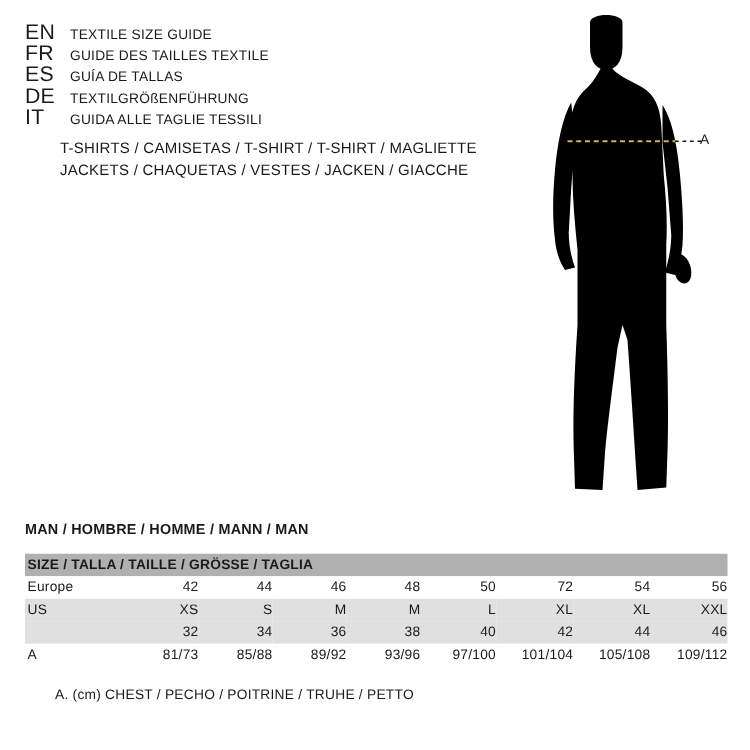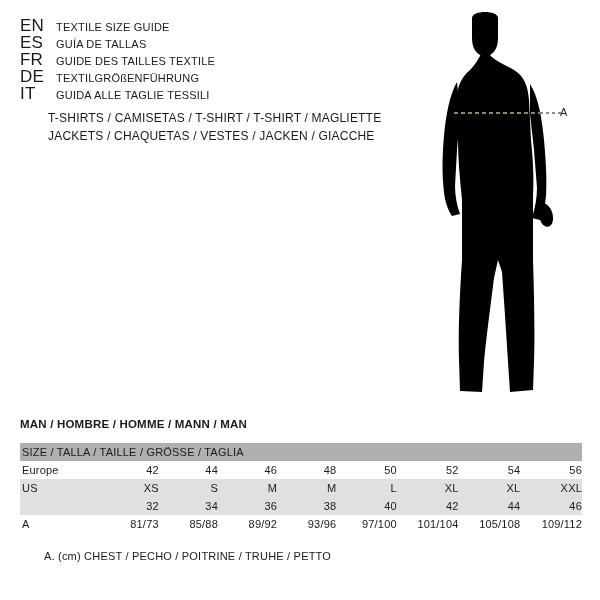--- a/index.html
+++ b/index.html
@@ -97,21 +97,21 @@
     font-size: 11px;
   }
   table.size-table td {
     padding: 0;
     height: 18px;
     vertical-align: middle;
     letter-spacing: 0.2px;
   }
   .row-header td {
     background: #b0b0b0;
-    font-weight: normal;
+    font-weight: bold;
     color: #1a1a1a;
     margin-top: 12px;
   }
   .row-light td {
     background: #ffffff;
   }
   .row-gray td {
     background: #e0e0e0;
   }
   .col-label {
@@ -139,26 +139,26 @@
 <body>
 
 <div class="page">
 
   <div class="lang-block">
     <div class="lang-row">
       <span class="lang-code">EN</span>
       <span class="lang-text">TEXTILE SIZE GUIDE</span>
     </div>
     <div class="lang-row">
+      <span class="lang-code">FR</span>
+      <span class="lang-text">GUIDE DES TAILLES TEXTILE</span>
+    </div>
+    <div class="lang-row">
       <span class="lang-code">ES</span>
       <span class="lang-text">GUÍA DE TALLAS</span>
-    </div>
-    <div class="lang-row">
-      <span class="lang-code">FR</span>
-      <span class="lang-text">GUIDE DES TAILLES TEXTILE</span>
     </div>
     <div class="lang-row">
       <span class="lang-code">DE</span>
       <span class="lang-text">TEXTILGRÖßENFÜHRUNG</span>
     </div>
     <div class="lang-row">
       <span class="lang-code">IT</span>
       <span class="lang-text">GUIDA ALLE TAGLIE TESSILI</span>
     </div>
   </div>
@@ -215,21 +215,21 @@
         <tr class="row-header">
       <td class="hdr-span" colspan="9">SIZE / TALLA / TAILLE / GRÖSSE / TAGLIA</td>
     </tr>
     <tr class="row-light">
       <td class="col-label">Europe</td>
       <td class="col-val">42</td>
       <td class="col-val">44</td>
       <td class="col-val">46</td>
       <td class="col-val">48</td>
       <td class="col-val">50</td>
-      <td class="col-val">52</td>
+      <td class="col-val">72</td>
       <td class="col-val">54</td>
       <td class="col-val">56</td>
     </tr>
     <tr class="row-gray">
       <td class="col-label">US</td>
       <td class="col-val">XS</td>
       <td class="col-val">S</td>
       <td class="col-val">M</td>
       <td class="col-val">M</td>
       <td class="col-val">L</td>

